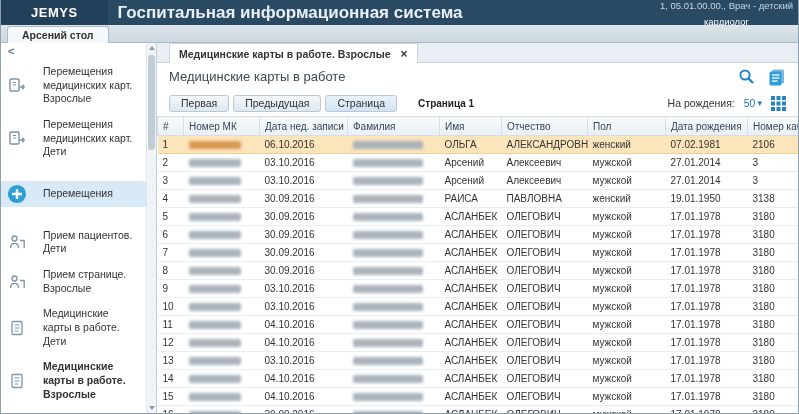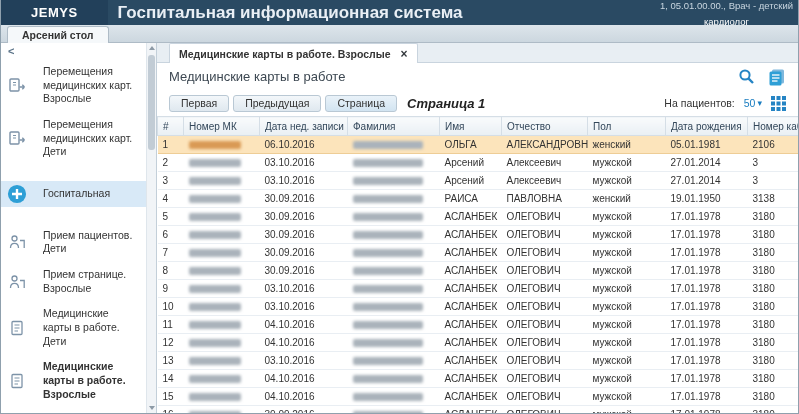--- a/index.html
+++ b/index.html
@@ -47,21 +47,21 @@
   .ctab-close{color:#33383d;font-weight:bold;font-size:12px;line-height:1;cursor:pointer;}
 
   .titlebar{height:27px;flex:0 0 27px;display:flex;align-items:center;padding:0 12px;}
   .page-title{font-size:13px;color:#3d4852;}
   .title-icons{margin-left:auto;display:flex;gap:12px;align-items:center;}
   .title-icons svg{display:block;cursor:pointer;}
 
   .toolbar{height:26px;flex:0 0 26px;display:flex;align-items:center;padding:0 12px;gap:4px;}
   .pg-btn{background:linear-gradient(#f3f7fa,#dfe8ef);border:1px solid #b9c8d4;border-radius:3px;font-size:10.5px;color:#333;padding:0 11px;height:17px;display:flex;align-items:center;cursor:pointer;}
   .pg-btn.next{background:linear-gradient(#e9f2f9,#d2e4f1);}
-  .page-label{font-weight:bold;font-size:13px;margin-left:6px;color:#222;font-style:italic;}
+  .page-label{font-weight:bold;font-size:10px;margin-left:17px;color:#222;}
   .toolbar-right{margin-left:auto;display:flex;align-items:center;gap:9px;font-size:10.5px;color:#333;}
   .page-size-value{color:#1a7dc0;cursor:pointer;display:flex;align-items:center;gap:2px;}
   .caret{font-size:9px;color:#1a7dc0;}
 
   
   .table-wrap{flex:1;overflow:hidden;}
   table{border-collapse:collapse;table-layout:fixed;width:643px;}
   thead th{background:linear-gradient(#f9fbfc,#e9eff4);border:1px solid #d5dee6;font-size:10px;font-weight:normal;color:#33475a;text-align:left;padding:3px 5px;height:19px;white-space:nowrap;overflow:hidden;cursor:pointer;}
   tbody td{font-size:10px;color:#333;padding:3px 5px;border-bottom:1px solid #e9eef3;height:17px;white-space:nowrap;overflow:hidden;background:#fff;}
   tr.selected td{background:#fce4bb;border-top:1px solid #eecd96;border-bottom:1px solid #eecd96;}
@@ -132,21 +132,21 @@
             </span>
             <span class="nav-label">Перемещения медицинских карт. Дети</span>
           </div>
           <div class="nav-item selected-group">
             <span class="nav-ico">
               <svg viewBox="0 0 22 22">
                 <circle cx="11" cy="11" r="10" fill="#2e9fd6"></circle>
                 <path d="M11 5.5v11M5.5 11h11" stroke="#fff" stroke-width="2.6"></path>
               </svg>
             </span>
-            <span class="nav-label">Госпитальная</span>
+            <span class="nav-label">Перемещения</span>
           </div>
           <div class="nav-item">
             <span class="nav-ico">
               <svg viewBox="0 0 18 18">
                 <circle cx="6.5" cy="5.5" r="2.5" fill="none" stroke="#7d93a8" stroke-width="1.3"></circle>
                 <path d="M2.5 15c0-2.9 1.8-4.6 4-4.6s4 1.7 4 4.6" fill="none" stroke="#7d93a8" stroke-width="1.3"></path>
                 <path d="M12 7.5h4.2V15" stroke="#7d93a8" stroke-width="1.3" fill="none"></path>
               </svg>
             </span>
             <span class="nav-label">Прием пациентов. Дети</span>
@@ -221,21 +221,21 @@
           </svg>
         </div>
       </div>
 
       <div class="toolbar">
         <button class="pg-btn">Первая</button>
         <button class="pg-btn">Предыдущая</button>
         <button class="pg-btn next">Страница</button>
         <span class="page-label">Страница 1</span>
         <div class="toolbar-right">
-          <span>На пациентов:</span>
+          <span>На рождения:</span>
           <span class="page-size-value">
             <span>50</span>
             <span class="caret">▾</span>
           </span>
           <svg width="15" height="15" viewBox="0 0 15 15">
             <g fill="#2584c4">
               <rect x="0" y="0" width="4" height="4"></rect>
                 <rect x="5.5" y="0" width="4" height="4"></rect>
                 <rect x="11" y="0" width="4" height="4"></rect>
               <rect x="0" y="5.5" width="4" height="4"></rect>
@@ -277,21 +277,21 @@
             </thead>
           <tbody>
               <tr class="selected">
                 <td>1</td>
                 <td><span class="cell-blur w-mk warm"></span></td>
                 <td>06.10.2016</td>
                 <td><span class="cell-blur w-surname"></span></td>
                 <td>ОЛЬГА</td>
                 <td>АЛЕКСАНДРОВНА</td>
                 <td>женский</td>
-                <td>05.01.1981</td>
+                <td>07.02.1981</td>
                 <td>2106</td>
               </tr>
               <tr>
                 <td>2</td>
                 <td><span class="cell-blur w-mk"></span></td>
                 <td>03.10.2016</td>
                 <td><span class="cell-blur w-surname"></span></td>
                 <td>Арсений</td>
                 <td>Алексеевич</td>
                 <td>мужской</td>

